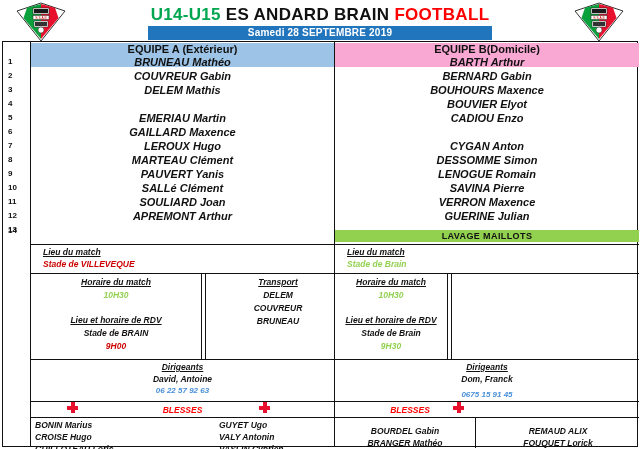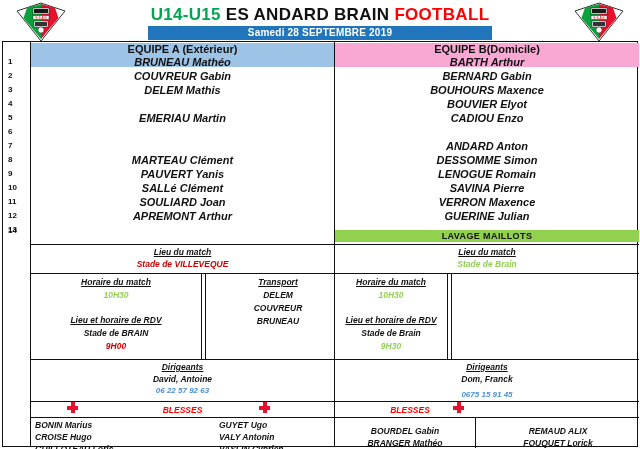--- a/index.html
+++ b/index.html
@@ -63,21 +63,21 @@
   }
 
   .lavage{
     position:absolute;left:0;top:188px;width:100%;height:12px;
     background:#92d050;text-align:center;font-size:9px;font-weight:bold;
     color:#111;line-height:12px;letter-spacing:.4px;
   }
 
   .hr{position:absolute;left:0;width:100%;border-top:1px solid #111;}
 
-  .lieu-block{position:absolute;left:0;width:100%;text-align:center;}
+  .lieu-block{position:absolute;left:12px;width:100%;text-align:left;}
   .lbl{font-size:8.5px;font-weight:bold;font-style:italic;text-decoration:underline;color:#111;}
   .val-red{font-size:8.5px;font-weight:bold;font-style:italic;color:#cc0000;}
   .val-green{font-size:8.5px;font-weight:bold;font-style:italic;color:#92d050;}
   .val-dark{font-size:8.5px;font-weight:bold;font-style:italic;color:#111;}
 
   .half{position:absolute;top:0;height:100%;}
   .vline{position:absolute;top:0;height:100%;border-left:1px solid #111;}
 
   .dirig{position:absolute;left:0;width:100%;text-align:center;}
   .phone{font-size:8px;font-weight:bold;font-style:italic;color:#4a90d9;}
@@ -168,20 +168,22 @@
     <div class="body">
 
       <div class="colA">
 
         <div class="teamhead a">EQUIPE A (Extérieur)</div>
 
         <div class="player" style="top:13px">BRUNEAU Mathéo</div>
         <div class="player" style="top:27px">COUVREUR Gabin</div>
         <div class="player" style="top:41px">DELEM Mathis</div>
         <div class="player" style="top:69px">EMERIAU Martin</div>
+        <div class="player" style="top:83px">GAILLARD Maxence</div>
+        <div class="player" style="top:97px">LEROUX Hugo</div>
         <div class="player" style="top:111px">MARTEAU Clément</div>
         <div class="player" style="top:125px">PAUVERT Yanis</div>
         <div class="player" style="top:139px">SALLé Clément</div>
         <div class="player" style="top:153px">SOULIARD Joan</div>
         <div class="player" style="top:167px">APREMONT Arthur</div>
 
         <div class="hr" style="top:202px"></div>
 
         <div class="lieu-block" style="top:205px">
           <div class="lbl">Lieu du match</div>
@@ -252,21 +254,21 @@
 
       <div class="colB">
 
         <div class="teamhead b">EQUIPE B(Domicile)</div>
 
         <div class="player" style="top:13px">BARTH Arthur</div>
         <div class="player" style="top:27px">BERNARD Gabin</div>
         <div class="player" style="top:41px">BOUHOURS Maxence</div>
         <div class="player" style="top:55px">BOUVIER Elyot</div>
         <div class="player" style="top:69px">CADIOU Enzo</div>
-        <div class="player" style="top:97px">ANDARD Anton</div>
+        <div class="player" style="top:97px">CYGAN Anton</div>
         <div class="player" style="top:111px">DESSOMME Simon</div>
         <div class="player" style="top:125px">LENOGUE Romain</div>
         <div class="player" style="top:139px">SAVINA Pierre</div>
         <div class="player" style="top:153px">VERRON Maxence</div>
         <div class="player" style="top:167px">GUERINE Julian</div>
 
         <div class="lavage">LAVAGE MAILLOTS</div>
 
         <div class="hr" style="top:202px"></div>
 

